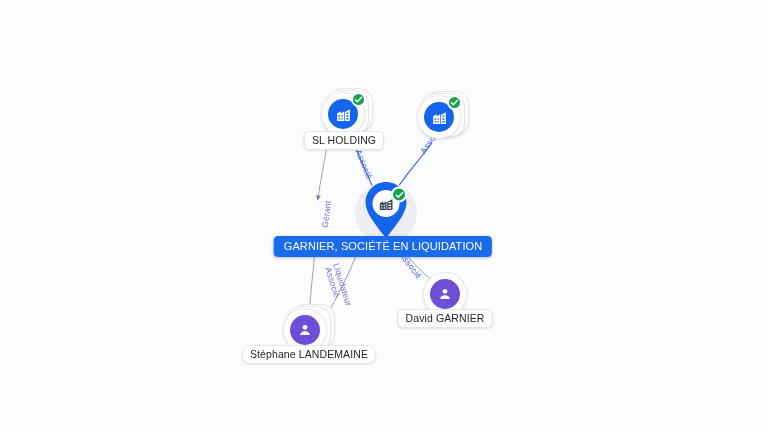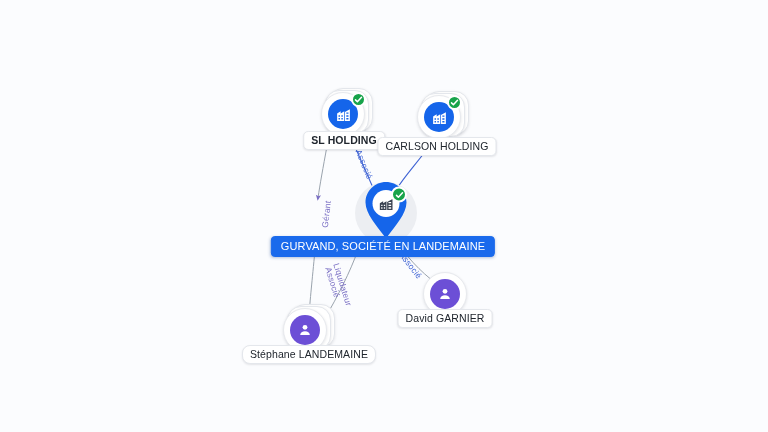--- a/index.html
+++ b/index.html
@@ -183,63 +183,62 @@
           </svg>
         </div>
         <div class="badge-check">
           <svg width="9" height="9" viewBox="0 0 24 24" fill="none" stroke="#ffffff" stroke-width="4" stroke-linecap="round" stroke-linejoin="round">
             <polyline points="4,13 9,18 20,6"></polyline>
           </svg>
         </div>
       </div>
     </div>
   </div>
-  <div class="nlabel" style="left:344px; top:131px;font-weight:bold;">SL HOLDING</div>
+  <div class="nlabel" style="left:344px; top:131px;">SL HOLDING</div>
 
   <div class="node" style="left:443px; top:117px;">
     <div class="node-stack" style="width:52px;height:44px;">
       <div class="card c1"></div>
       <div class="card c2"></div>
       <div class="disc">
         <div class="icon-circle company">
           <svg width="17" height="17" viewBox="0 0 24 24" fill="#ffffff">
             <path d="M3 21V10.5l5-3v3l5-3V21H3zm2-2h2v-2H5v2zm4 0h2v-2H9v2zM5 15h2v-2H5v2zm4 0h2v-2H9v2z"></path>
             <path d="M14 21V8.5l7-4V21h-7zm2-2h3v-2h-3v2zm0-4h3v-2h-3v2zm0-4h3V9h-3v2z"></path>
           </svg>
         </div>
         <div class="badge-check">
           <svg width="9" height="9" viewBox="0 0 24 24" fill="none" stroke="#ffffff" stroke-width="4" stroke-linecap="round" stroke-linejoin="round">
             <polyline points="4,13 9,18 20,6"></polyline>
           </svg>
         </div>
       </div>
     </div>
   </div>
-  <div class="nlabel" style="left:437px; top:137px;">CARLSON HOLDING</div>
 
   <div class="node" style="left:386px; top:213px;">
     <div class="halo"></div>
     <div class="pin">
       <svg width="46" height="58" viewBox="0 0 46 58">
         <path d="M23 1.5 C11.6 1.5 2.5 10.6 2.5 22 C2.5 33 14 46 21.2 55.4 C22.1 56.6 23.9 56.6 24.8 55.4 C32 46 43.5 33 43.5 22 C43.5 10.6 34.4 1.5 23 1.5 Z" fill="#1565ea"></path>
       </svg>
       <div class="pin-inner">
         <svg width="16" height="16" viewBox="0 0 24 24" fill="#394150">
           <path d="M2 21V11l5-3v3l5-3V21H2zm2-2h2v-2H4v2zm4 0h2v-2H8v2zM4 15h2v-2H4v2zm4 0h2v-2H8v2z"></path>
           <path d="M13 21V9l8-4.5V21h-8zm2-2h4v-2h-4v2zm0-4h4v-2h-4v2zm0-4h4V9h-4v2z"></path>
         </svg>
       </div>
       <div class="badge-check" style="right:2px; top:6px; width:16px; height:16px;">
         <svg width="9" height="9" viewBox="0 0 24 24" fill="none" stroke="#ffffff" stroke-width="4" stroke-linecap="round" stroke-linejoin="round">
           <polyline points="4,13 9,18 20,6"></polyline>
         </svg>
       </div>
     </div>
   </div>
-  <div class="nlabel selected" style="left:383px; top:236px;">GURVAND, SOCIÉTÉ EN LANDEMAINE</div>
+  <div class="nlabel selected" style="left:383px; top:236px;">GARNIER, SOCIÉTÉ EN LIQUIDATION</div>
 
   <div class="node" style="left:445px; top:294px;">
     <div class="node-stack" style="width:44px;height:44px;">
       <div class="disc">
         <div class="icon-circle person">
           <svg width="16" height="16" viewBox="0 0 24 24" fill="#ffffff">
             <circle cx="12" cy="8" r="3.6"></circle>
             <path d="M4.8 19.5c0-3.6 3.2-5.8 7.2-5.8s7.2 2.2 7.2 5.8H4.8z"></path>
           </svg>
         </div>

